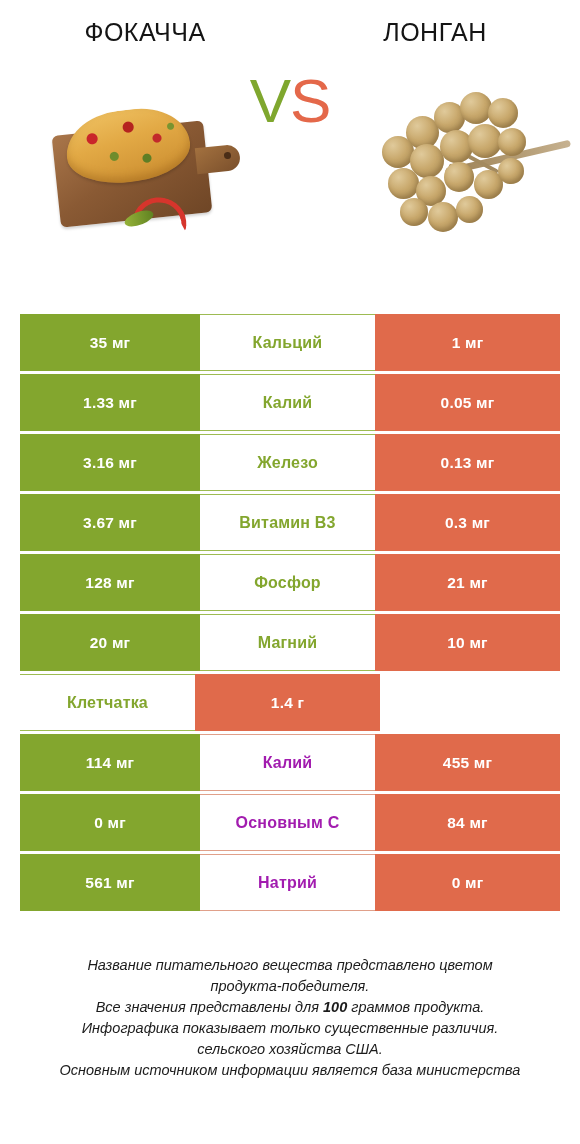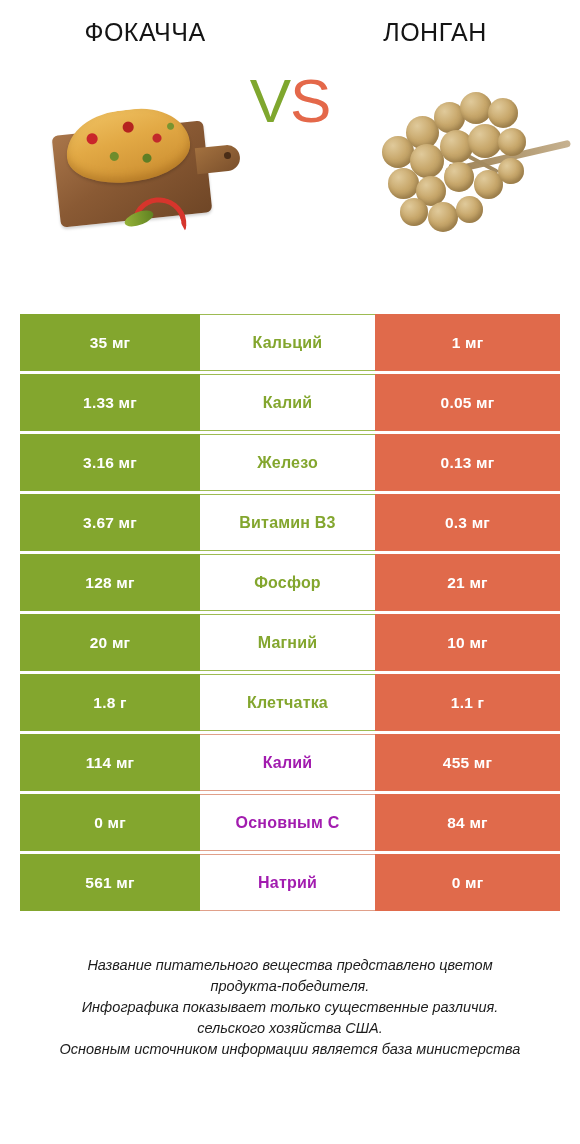--- a/index.html
+++ b/index.html
@@ -347,28 +347,25 @@
       </div>
     <div class="cell cell-mid">
         <span class="nutrient">Магний</span>
       </div>
     <div class="cell cell-right">
         <span class="val">10 мг</span>
       </div>
   </div>
 
   <div class="row win-left">
-    <div class="cell cell-left">
-        <span class="val">1.8 г</span>
-      </div>
     <div class="cell cell-mid">
         <span class="nutrient">Клетчатка</span>
       </div>
     <div class="cell cell-right">
-        <span class="val">1.1 г</span>
+        <span class="val">1.4 г</span>
       </div>
   </div>
 
   <div class="row win-right">
     <div class="cell cell-left">
         <span class="val">114 мг</span>
       </div>
     <div class="cell cell-mid">
         <span class="nutrient">Калий</span>
       </div>
@@ -399,16 +396,17 @@
     <div class="cell cell-right">
         <span class="val">0 мг</span>
       </div>
   </div>
 
 </div>
 
 <div class="footer">
   <div class="footer-line">Название питательного вещества представлено цветом</div>
   <div class="footer-line">продукта-победителя.</div>
+  <div class="footer-line"><span>Все значения представлены для </span><b>100</b><span> граммов продукта.</span></div>
   <div class="footer-line">Инфографика показывает только существенные различия.</div>
   <div class="footer-line">сельского хозяйства США.</div>
   <div class="footer-line">Основным источником информации является база министерства</div>
 </div>
 
 </body></html>

